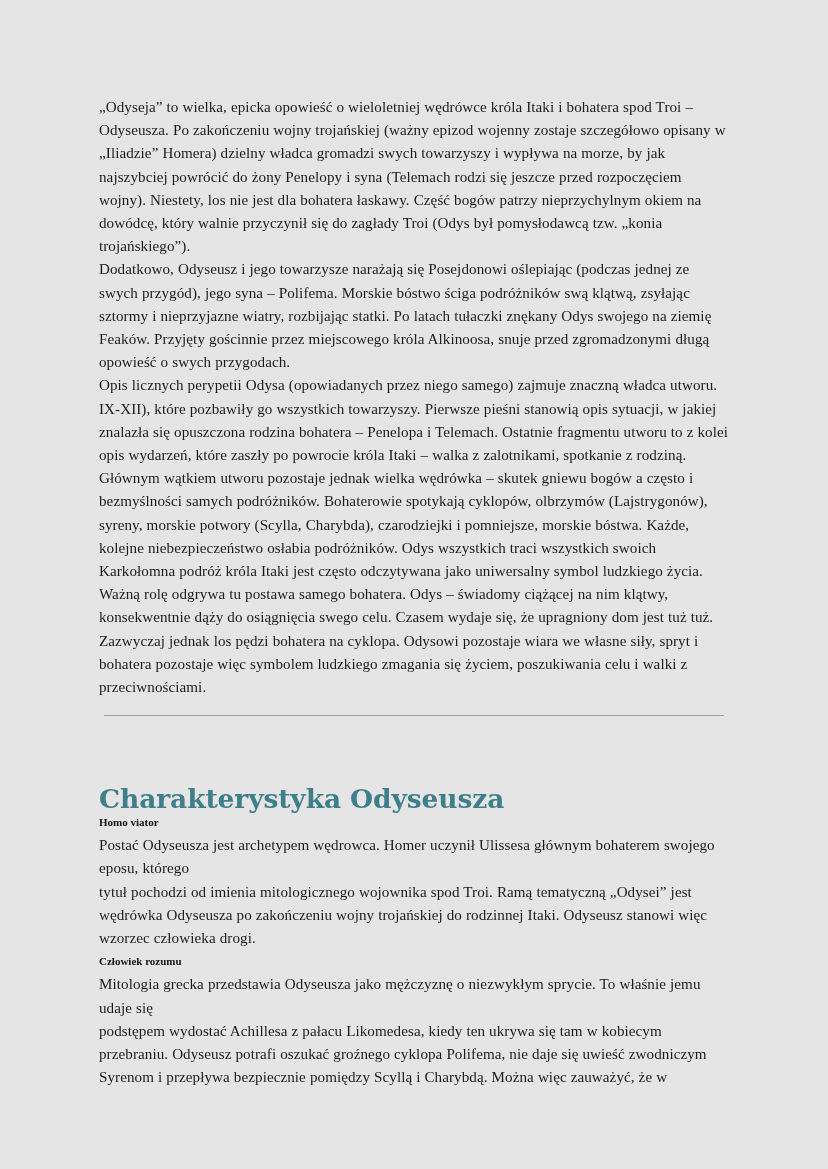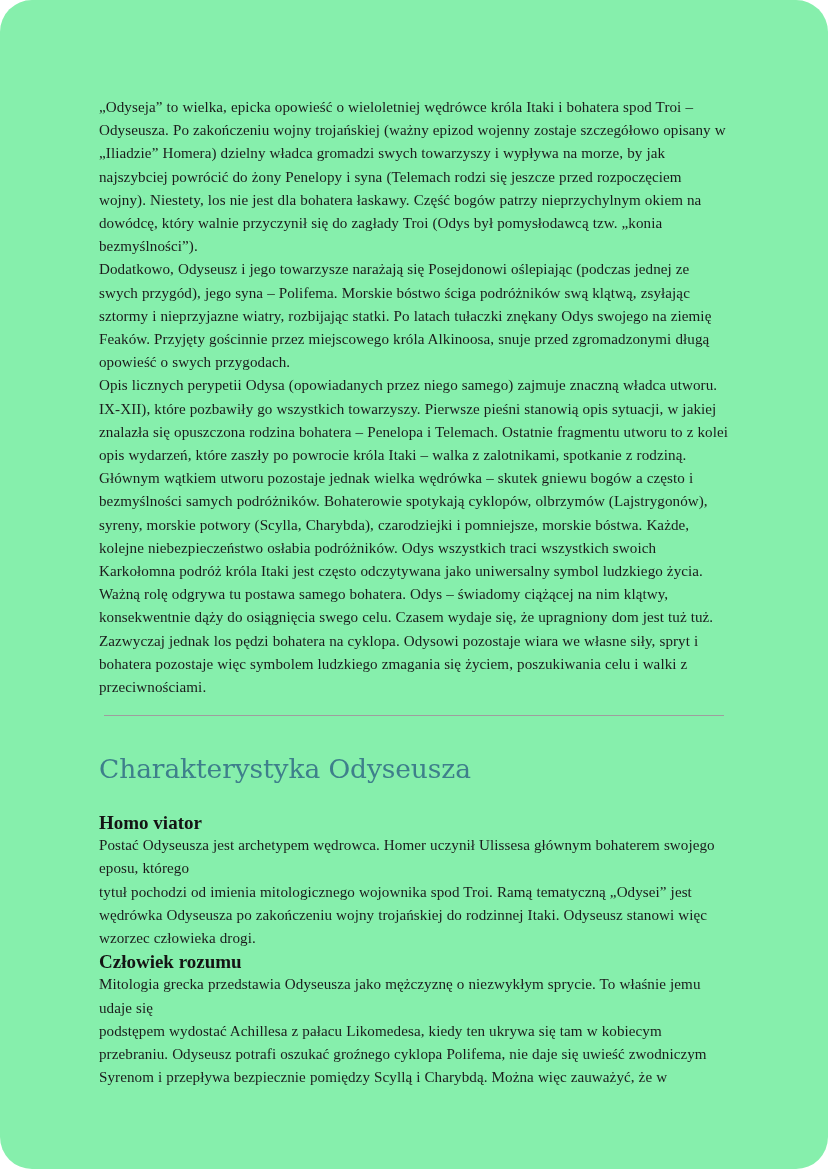--- a/index.html
+++ b/index.html
@@ -17,22 +17,21 @@
     color: #1a1a1a;
     -webkit-font-smoothing: antialiased;
   }
 
   .page {
     position: absolute;
     left: 0;
     top: 0;
     width: 828px;
     height: 1169px;
-    background: #86efac;
-    border-radius: 32px;
+    background: #e5e5e5;
   }
 
   .content {
     position: absolute;
     left: 99px;
     top: 96px;
     width: 632px;
   }
 
   
@@ -62,59 +61,59 @@
     height: 0;
     border: 0;
     border-top: 1.6px solid #9e9e9e;
     margin: 0;
   }
 
   
   .section-heading {
     position: absolute;
     left: 99px;
-    top: 752px;
+    top: 782px;
     font-family: "DejaVu Serif", "Liberation Serif", serif;
     font-size: 26.5px;
-    font-weight: normal;
+    font-weight: bold;
     line-height: 34px;
     color: #3e7f8b;
     letter-spacing: -0.004em;
     white-space: nowrap;
   }
 
   
   .lower {
     position: absolute;
     left: 99px;
     top: 811px;
     width: 632px;
   }
   .subhead {
-    font-size: 19px;
+    font-size: 11px;
     line-height: 23.2px;
     font-weight: bold;
     color: #141414;
     display: block;
   }
 </style>
 </head>
 <body>
 
 <div class="page">
 
   <div class="content">
     <div class="textblock">
         <span class="ln">„Odyseja” to wielka, epicka opowieść o wieloletniej wędrówce króla Itaki i bohatera spod Troi –</span>
         <span class="ln">Odyseusza. Po zakończeniu wojny trojańskiej (ważny epizod wojenny zostaje szczegółowo opisany w</span>
         <span class="ln">„Iliadzie” Homera) dzielny władca gromadzi swych towarzyszy i wypływa na morze, by jak</span>
         <span class="ln">najszybciej powrócić do żony Penelopy i syna (Telemach rodzi się jeszcze przed rozpoczęciem</span>
         <span class="ln">wojny). Niestety, los nie jest dla bohatera łaskawy. Część bogów patrzy nieprzychylnym okiem na</span>
         <span class="ln">dowódcę, który walnie przyczynił się do zagłady Troi (Odys był pomysłodawcą tzw. „konia</span>
-        <span class="ln">bezmyślności”).</span>
+        <span class="ln">trojańskiego”).</span>
         <span class="ln">Dodatkowo, Odyseusz i jego towarzysze narażają się Posejdonowi oślepiając (podczas jednej ze</span>
         <span class="ln">swych przygód), jego syna – Polifema. Morskie bóstwo ściga podróżników swą klątwą, zsyłając</span>
         <span class="ln">sztormy i nieprzyjazne wiatry, rozbijając statki. Po latach tułaczki znękany Odys swojego na ziemię</span>
         <span class="ln">Feaków. Przyjęty gościnnie przez miejscowego króla Alkinoosa, snuje przed zgromadzonymi długą</span>
         <span class="ln">opowieść o swych przygodach.</span>
         <span class="ln">Opis licznych perypetii Odysa (opowiadanych przez niego samego) zajmuje znaczną władca utworu.</span>
         <span class="ln">IX-XII), które pozbawiły go wszystkich towarzyszy. Pierwsze pieśni stanowią opis sytuacji, w jakiej</span>
         <span class="ln">znalazła się opuszczona rodzina bohatera – Penelopa i Telemach. Ostatnie fragmentu utworu to z kolei</span>
         <span class="ln">opis wydarzeń, które zaszły po powrocie króla Itaki – walka z zalotnikami, spotkanie z rodziną.</span>
         <span class="ln">Głównym wątkiem utworu pozostaje jednak wielka wędrówka – skutek gniewu bogów a często i</span>

